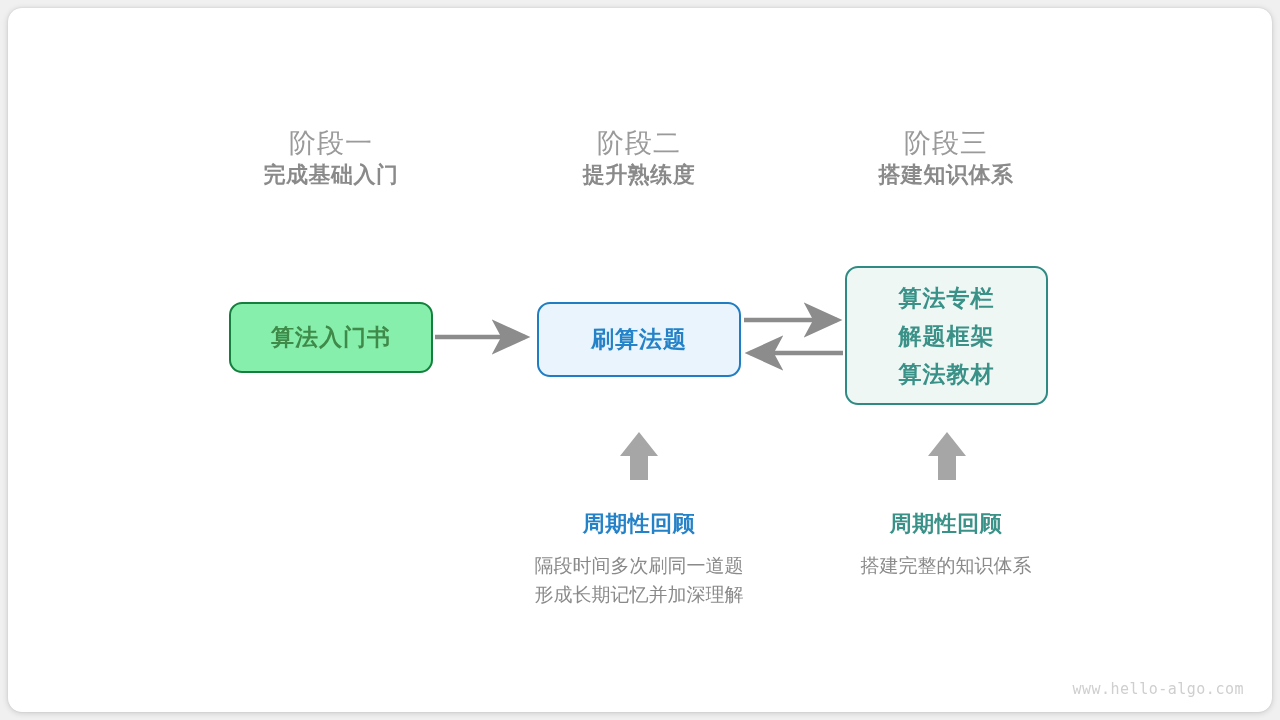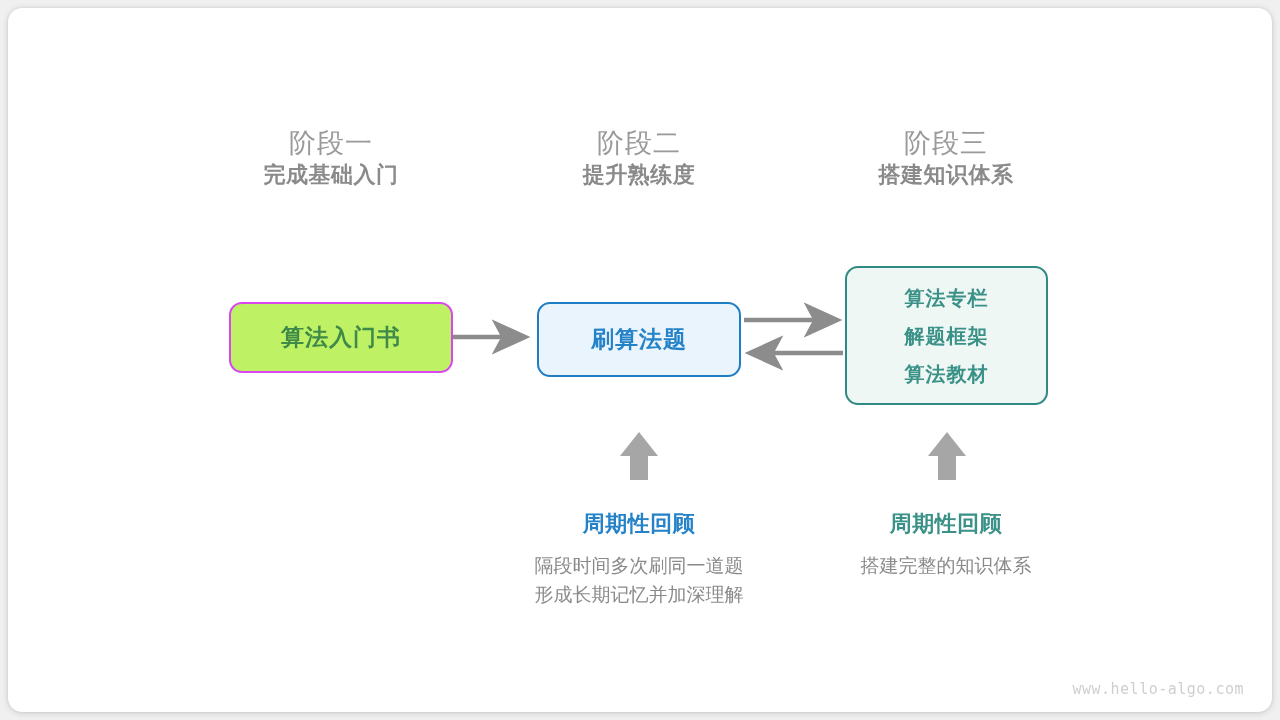--- a/index.html
+++ b/index.html
@@ -68,43 +68,43 @@
     flex-direction: column;
     align-items: center;
     justify-content: center;
     font-weight: bold;
     letter-spacing: 1px;
   }
   .node .line { white-space: nowrap; }
 
   #node-book {
     left: 229px;  top: 302px;
-    width: 224px; height: 71px;
-    border: 2px solid #d946ef;
-    background: #bef264;
+    width: 204px; height: 71px;
+    border: 2px solid #15803d;
+    background: #86efac;
     color: #3f8a49;
     font-size: 23px;
   }
 
   #node-practice {
     left: 537px;  top: 302px;
     width: 204px; height: 75px;
     border: 2px solid #1f7dc4;
     background: #eaf4fc;
     color: #2482c8;
     font-size: 23px;
   }
 
   #node-knowledge {
     left: 845px;  top: 266px;
     width: 203px; height: 139px;
     border: 2px solid #2f8a83;
     background: #eff7f5;
     color: #3a9187;
-    font-size: 20px;
+    font-size: 23px;
   }
   #node-knowledge .line { line-height: 38px; }
 
   
   #connectors {
     position: absolute;
     left: 0; top: 0;
     width: 1280px; height: 720px;
     pointer-events: none;
   }

